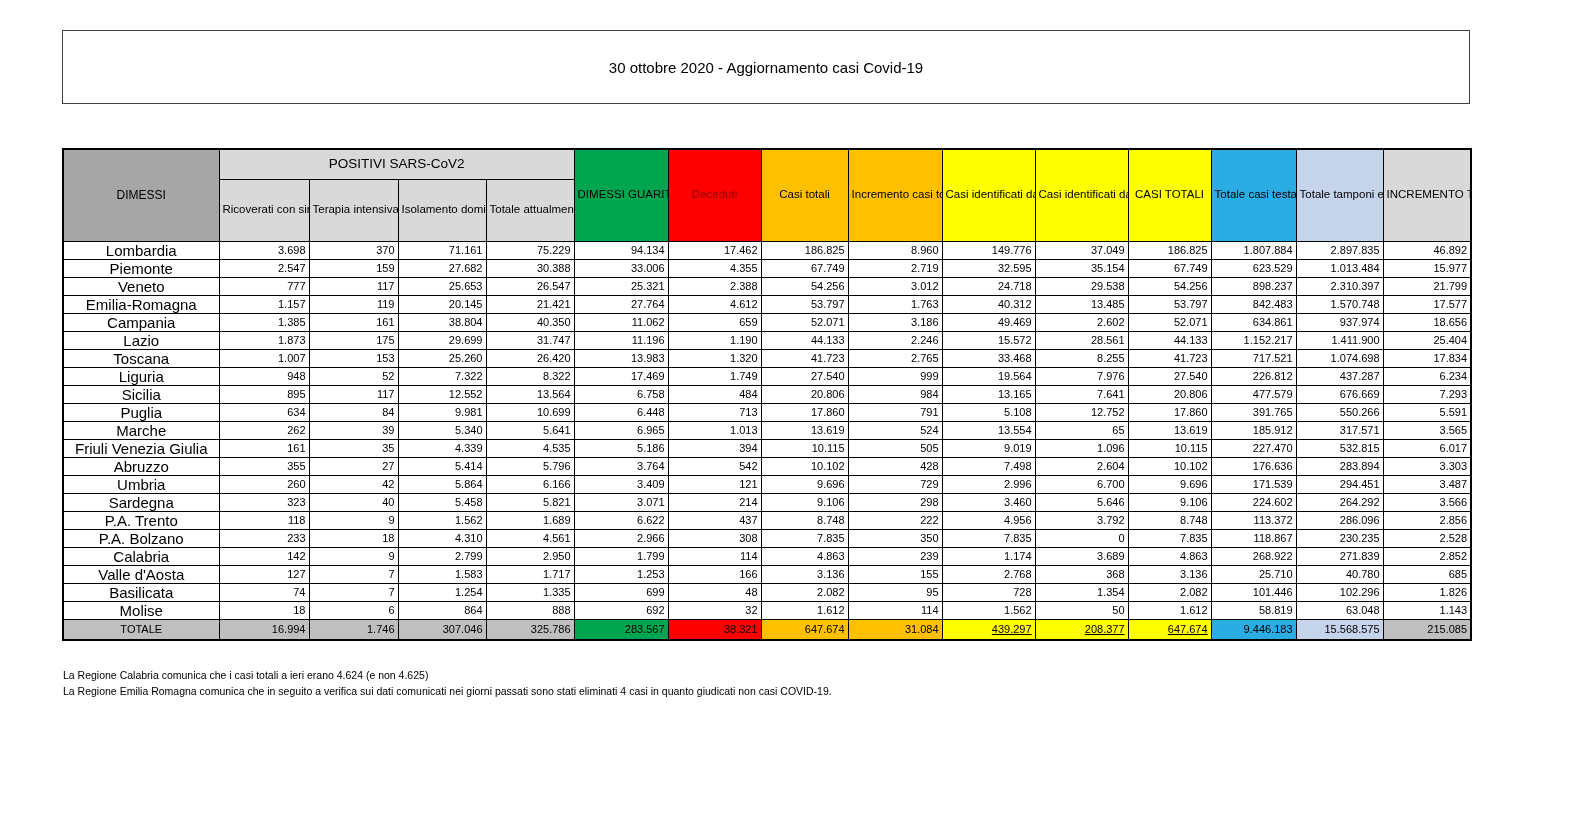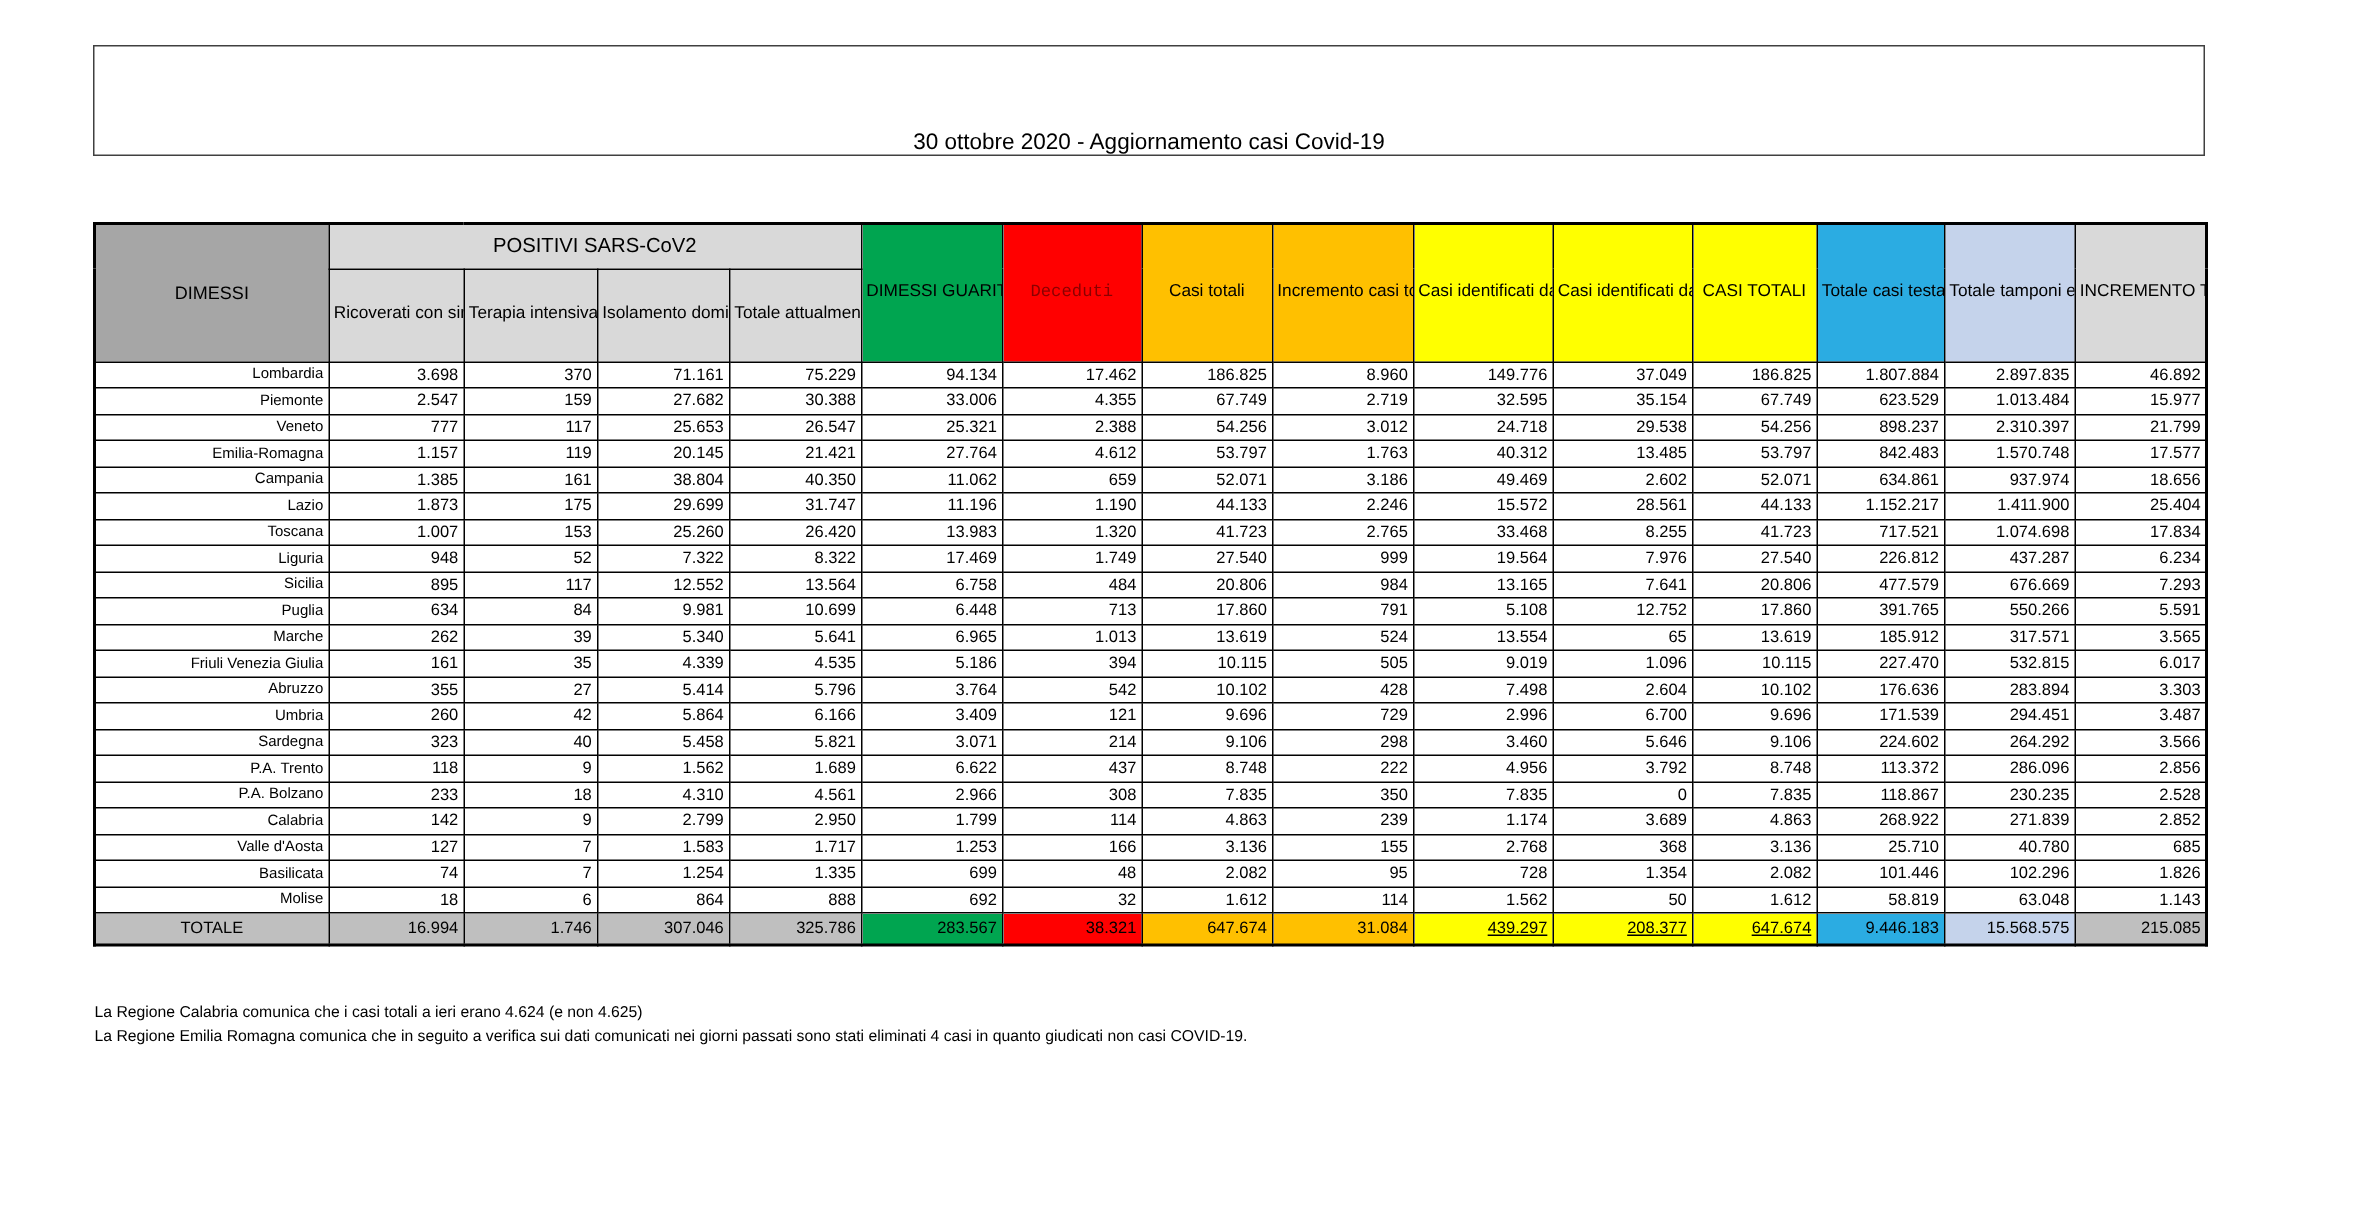--- a/index.html
+++ b/index.html
@@ -4,21 +4,21 @@
 <style>
   * { box-sizing: border-box; }
   html, body { margin: 0; padding: 0; background: #ffffff; }
   body { font-family: "Liberation Sans", sans-serif; color: #000; }
   #page { position: relative; width: 1575px; height: 813px; background: #fff; overflow: hidden; }
 
   
   #title-box {
     position: absolute; left: 62px; top: 30px; width: 1408px; height: 74px;
     border: 1px solid #404040; background: #fff;
-    display: flex; flex-direction: column; align-items: center; justify-content: flex-end;
+    display: flex; flex-direction: column; align-items: center; justify-content: center;
     gap: 16px;
   }
   #title-box .t-line { font-size: 15px; color: #000; text-align: center; }
 
   
   #report-table {
     position: absolute; left: 62px; top: 148px; width: 1408px;
     border-collapse: collapse; table-layout: fixed;
   }
   #report-table th, #report-table td {
@@ -28,33 +28,33 @@
   #report-table { border: 2px solid #000; }
   thead th { text-align: center; font-size: 11.5px; line-height: 1.2; white-space: normal; }
   thead tr.h1 { height: 30px; }
   thead tr.h2 { height: 62px; }
   thead th { border-bottom-width: 2px; }
 
   .th-region { background: var(--header_gray,#A6A6A6); font-weight: bold; font-size: 12px; }
   .th-group  { background: var(--header_light,#D9D9D9); font-weight: bold; font-size: 13.5px; }
   .th-sub    { background: var(--header_light,#D9D9D9); }
   .th-c4  { background: var(--green,#00A550); }
-  .th-c5  { background: var(--red,#FF0000); color: var(--red_text,#8B0000); font-family: Liberation Mono, monospace; }
+  .th-c5  { background: var(--red,#FF0000); color: var(--red_text,#8B0000); }
   .th-c6, .th-c7 { background: var(--orange,#FFC000); }
   .th-c8, .th-c9, .th-c10 { background: var(--yellow,#FFFF00); }
   .th-c11 { background: var(--blue,#2BACE2); }
   .th-c12 { background: var(--periwinkle,#C5D3EB); }
   .th-c13 { background: var(--header_light,#D9D9D9); }
 
   
   .c0, .c4, .c5, .c6, .c8, .c11, .c12, .c13,
   .th-c4, .th-c5, .th-c6, .th-c8, .th-c11, .th-c12, .th-c13, .th-group { border-left-width: 2px; }
 
   tbody tr { height: 17.5px; }
-  tbody td.region { text-align: right; font-size: 10px; padding-left: 3px; }
+  tbody td.region { text-align: center; font-size: 15px; padding-left: 3px; }
   tbody td.num { text-align: right; font-size: 11px; padding-right: 4px; }
 
   tr.total { height: 21px; font-weight: bold; margin-top: 44px; }
   tr.total td { border-top-width: 2px; border-bottom-width: 2px; font-size: 11px; }
   tr.total td.region { text-align: center; }
   tr.total .region, tr.total .c0, tr.total .c1, tr.total .c2, tr.total .c3, tr.total .c13 { background: var(--total_gray,#BFBFBF); }
   tr.total .c4 { background: var(--green,#00A550); }
   tr.total .c5 { background: var(--red,#FF0000); }
   tr.total .c6, tr.total .c7 { background: var(--orange,#FFC000); }
   tr.total .c8, tr.total .c9, tr.total .c10 { background: var(--yellow,#FFFF00); text-decoration: underline; }

